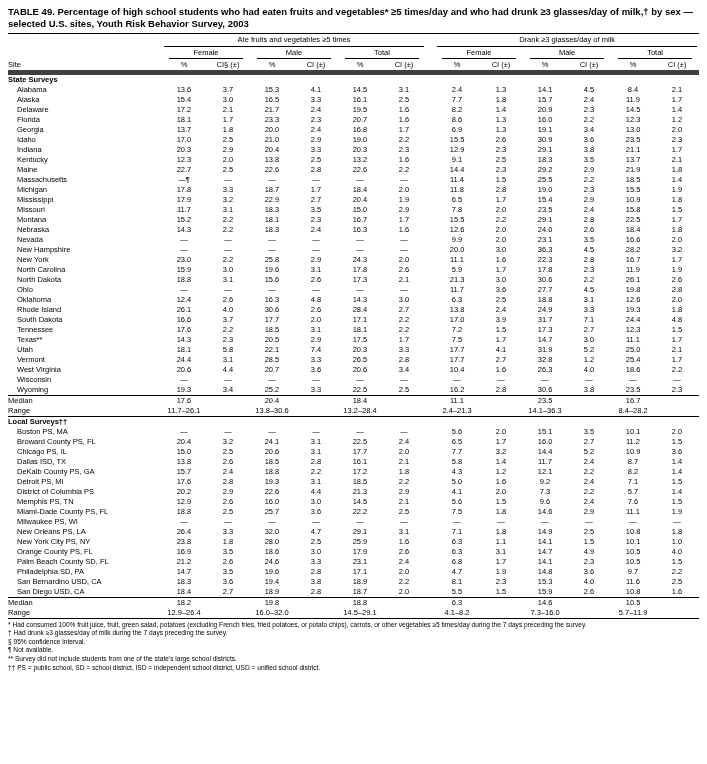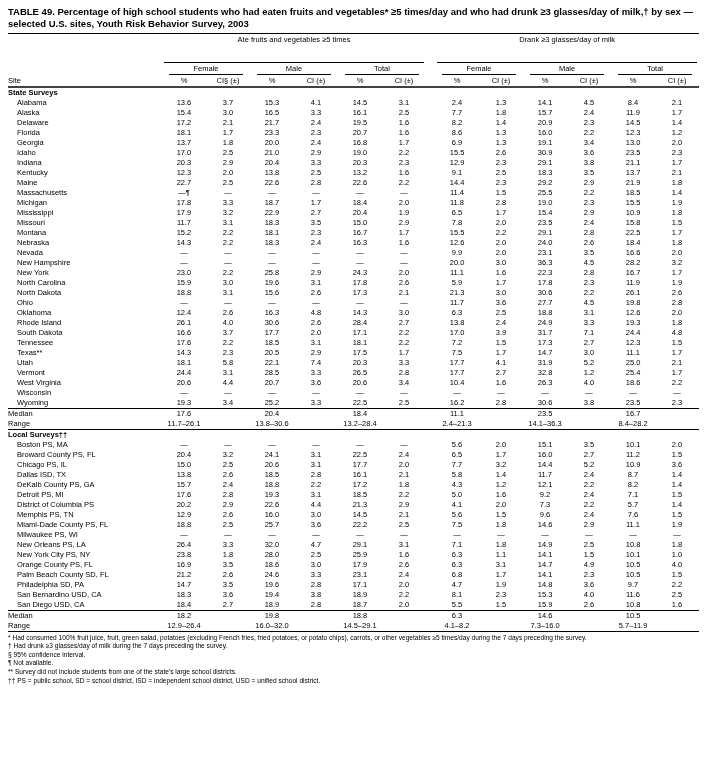--- a/index.html
+++ b/index.html
@@ -8,23 +8,23 @@
     padding:6px 8px 4px 8px; overflow:hidden;
     font-family:"Liberation Sans", sans-serif; font-size:7.5px;
   }
   .title { font-size:9.5px; font-weight:bold; line-height:1.25; margin-bottom:3px; }
 
   table { border-collapse:collapse; width:691px; table-layout:fixed;
           border-top:1px solid #000; border-bottom:1px solid #000; }
   th, td { padding:0; margin:0; font-weight:normal; font-size:7.5px;
            line-height:10px; white-space:nowrap; overflow:visible; vertical-align:bottom; }
   thead th { line-height:11px; }
-  .grpline { border-bottom:1px solid #000; text-align:center; padding-bottom:17px; margin:0 2px; }
+  .grpline { border-bottom:1px solid #000; text-align:center; padding-bottom:1px; margin:0 2px; }
   .subline { border-bottom:1px solid #000; text-align:center; margin:0 7px; }
-  .colhead-row th { border-bottom:2px solid #404040; }
+  .colhead-row th { border-bottom:5px solid #404040; }
   .ch { text-align:center; }
   .site-label { text-align:left; }
   td.site { text-align:left; padding-left:9px; }
   td.site.flush { padding-left:0; }
   td.num { text-align:center; }
   td.section { text-align:left; font-weight:bold; }
   tr.rule-top td { border-top:1px solid #000; }
   .footnotes { margin-top:2px; font-size:6.6px; line-height:1.3; }
   .fnote { padding-left:9px; text-indent:-9px; }
 </style>

